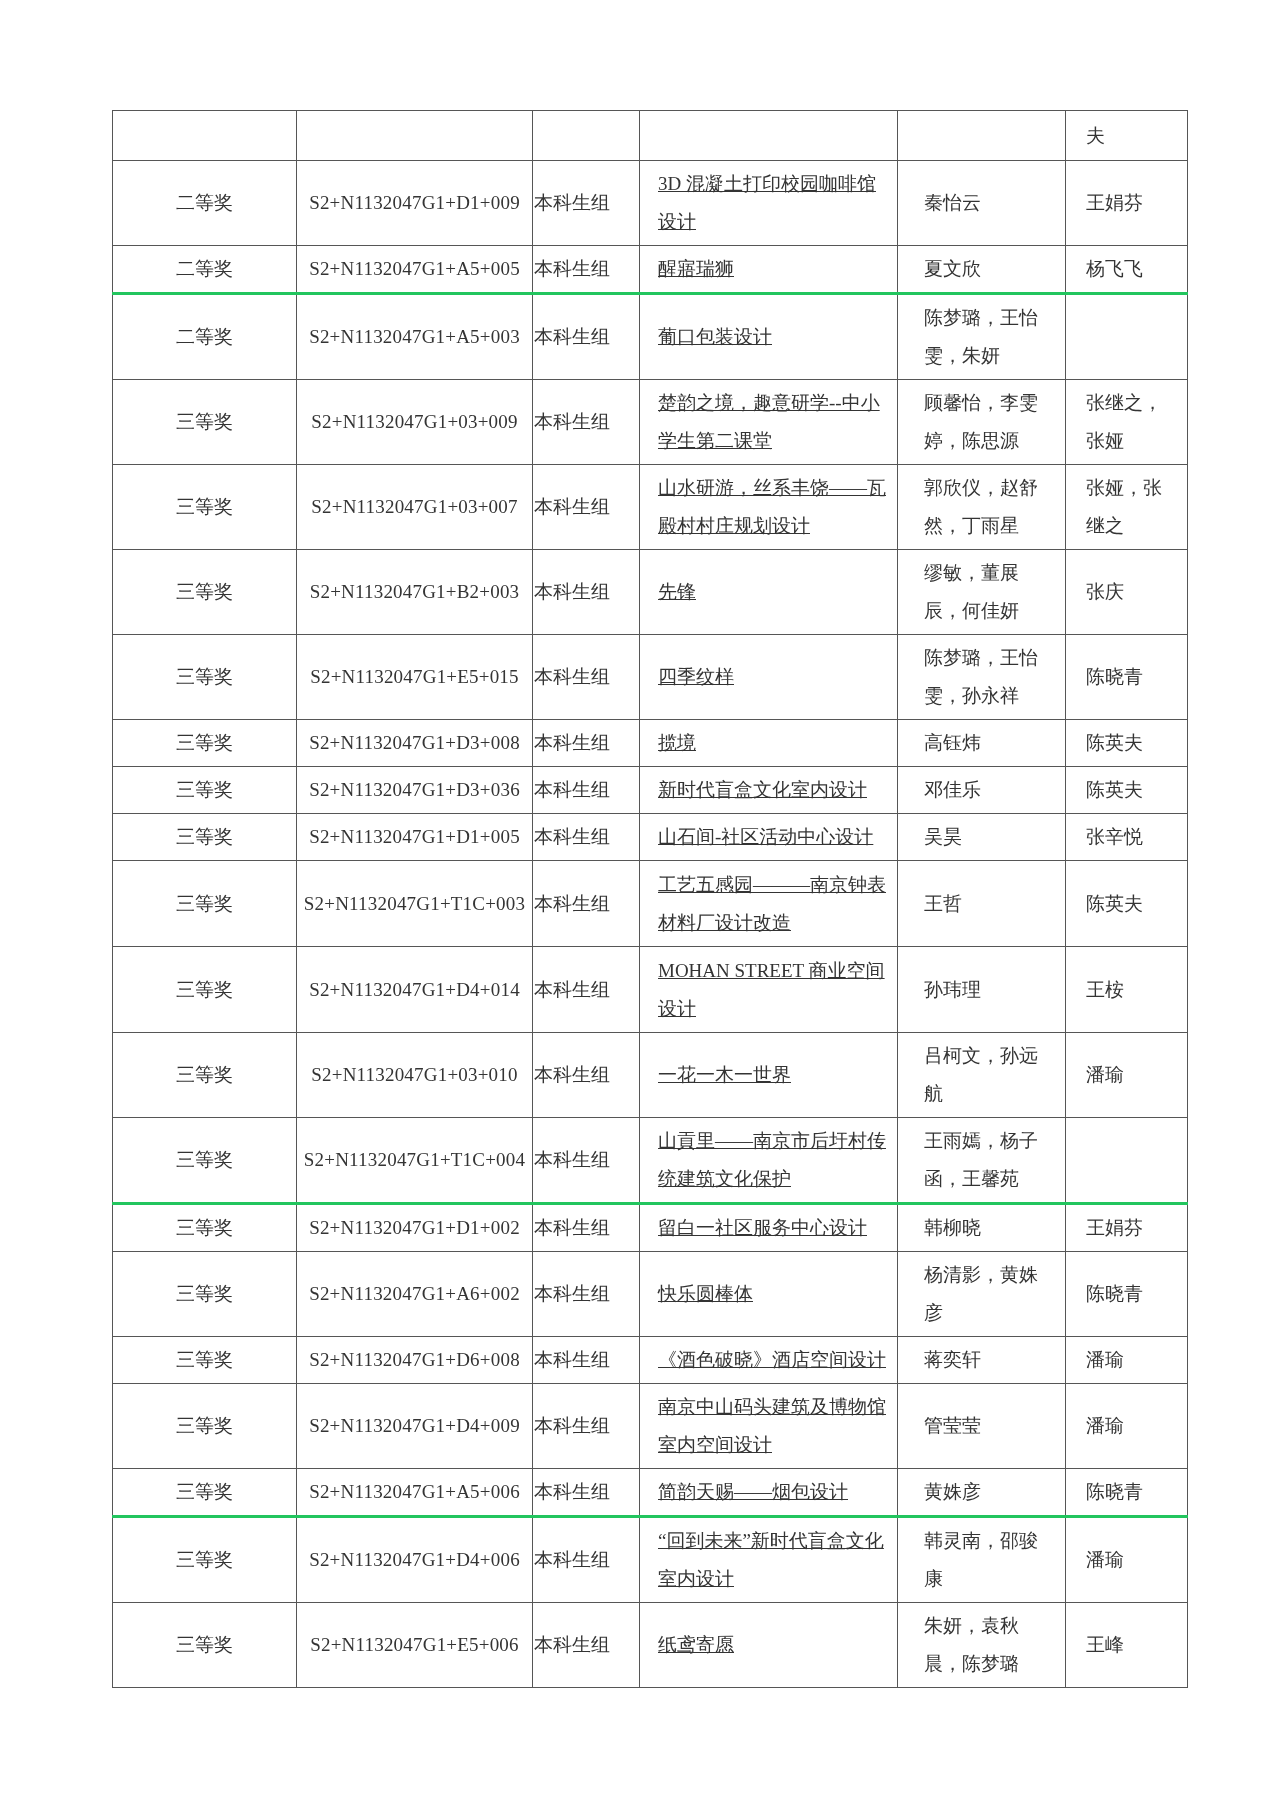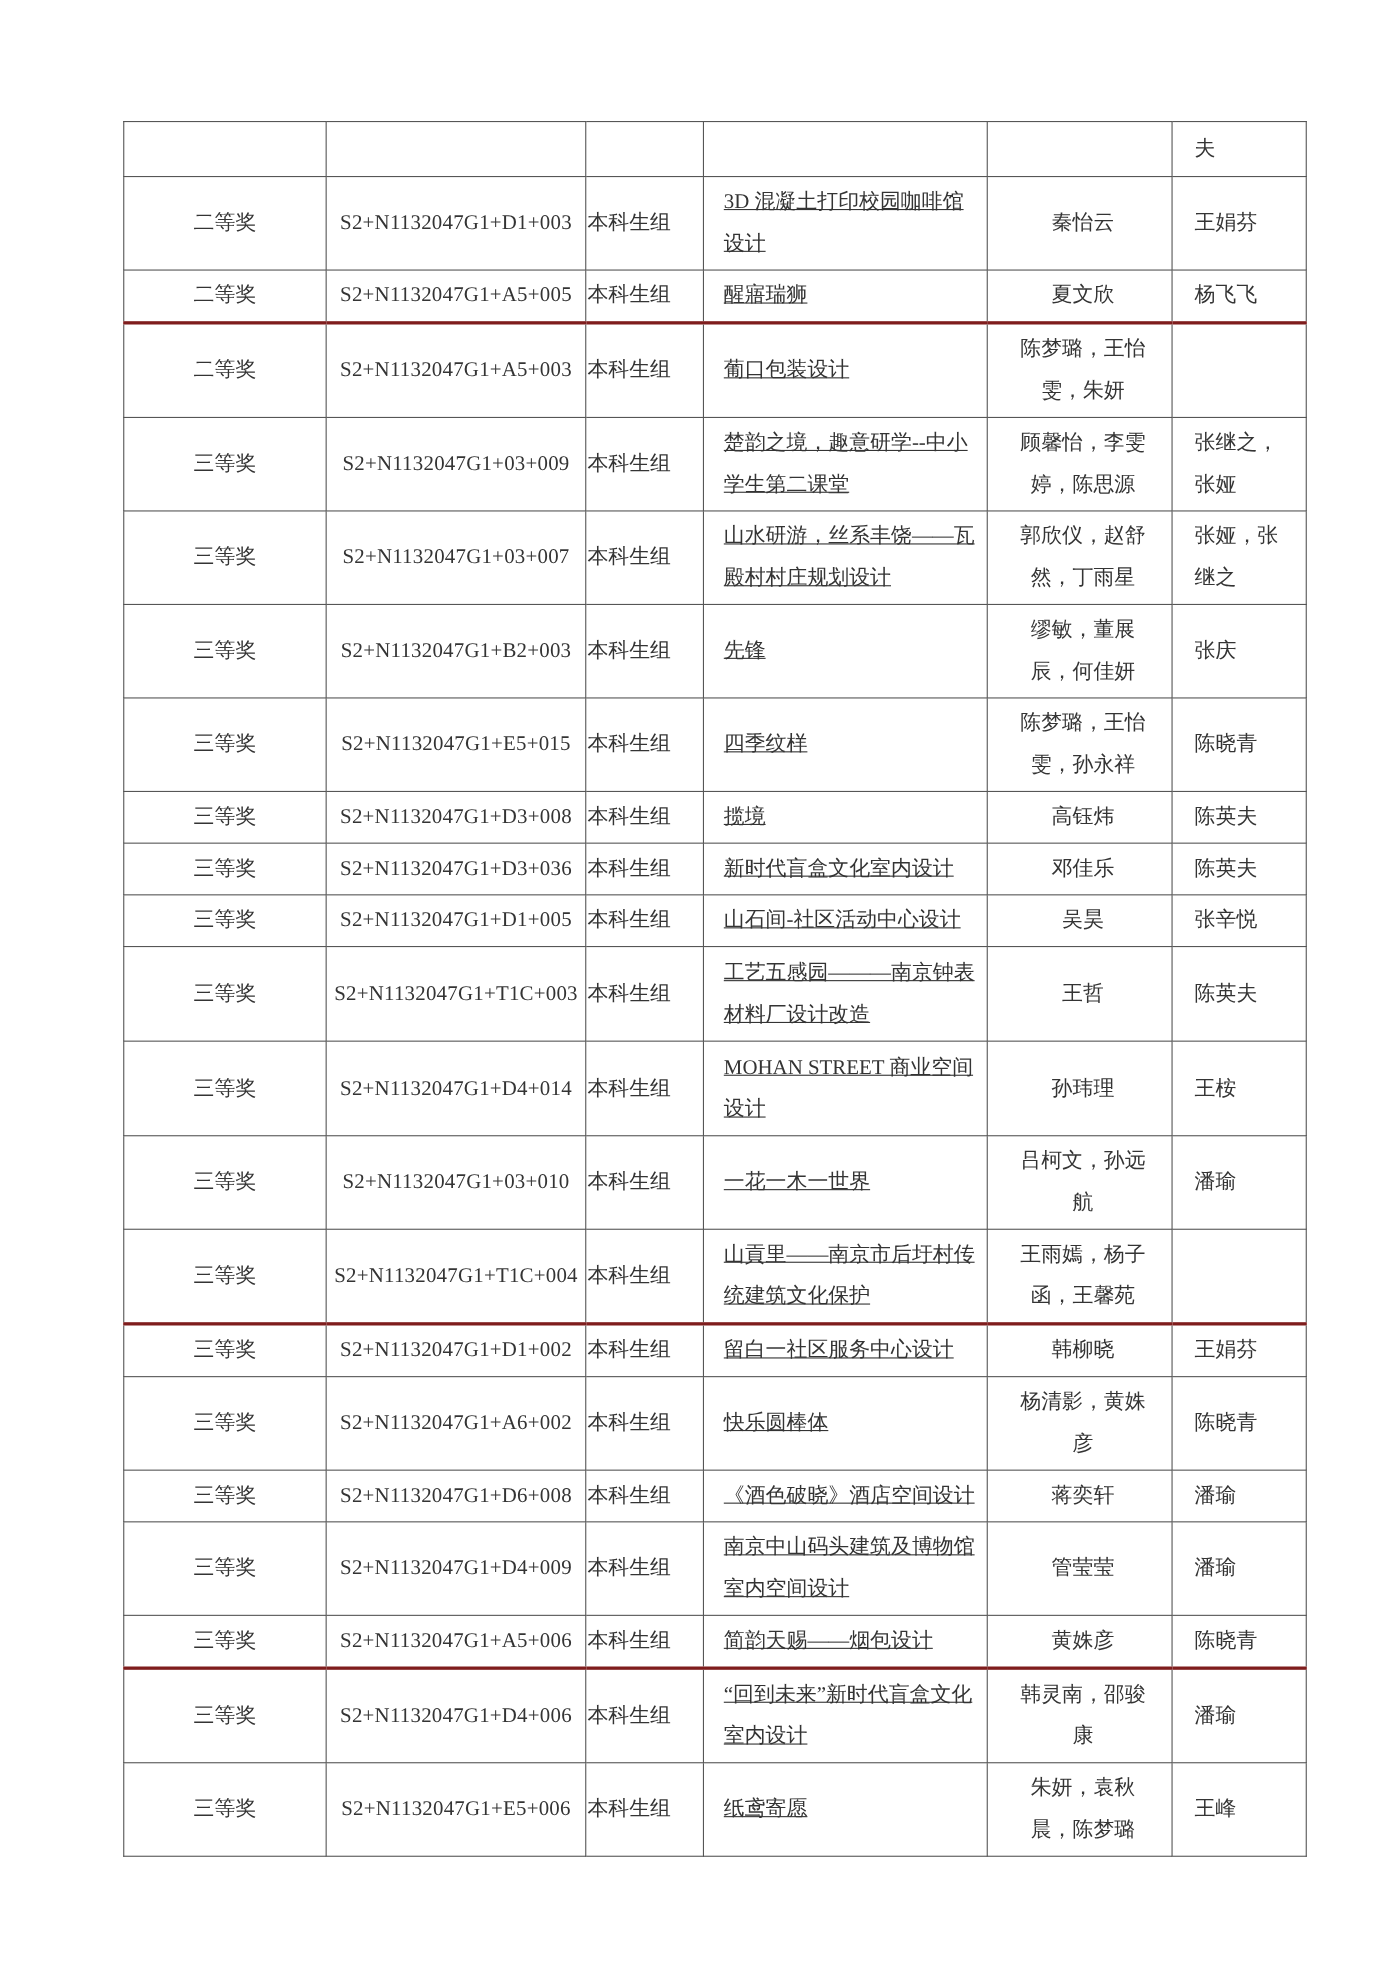--- a/index.html
+++ b/index.html
@@ -32,27 +32,27 @@
     border: 1px solid #565656;
     color: #343434;
     font-size: 19px;
     line-height: 38px;
     vertical-align: middle;
     overflow: hidden;
     word-break: break-all;
   }
   
   tr.sep td {
-    border-top: 3px solid #7f1d1d;
+    border-top: 3px solid #22c55e;
   }
   td.c-award  { text-align: center; }
   td.c-code   { text-align: center; font-size: 18.5px; letter-spacing: 0.2px; }
   td.c-group  { text-align: left; }
   td.c-title  { text-align: left; padding: 4px 10px 4px 18px; text-decoration: underline; }
-  td.c-members{ text-align: center; padding: 4px 20px 4px 26px; }
+  td.c-members{ text-align: left; padding: 4px 20px 4px 26px; }
   td.c-advisor{ text-align: left; padding: 4px 8px 4px 20px; }
 </style>
 </head>
 <body>
 
 <div class="page">
   <table class="awards">
     <colgroup>
       <col style="width:184px">
       <col style="width:236px">
@@ -65,21 +65,21 @@
         <tr style="height: 50px;">
     <td class="c-award"></td>
     <td class="c-code"></td>
     <td class="c-group"></td>
     <td class="c-title"></td>
     <td class="c-members"></td>
     <td class="c-advisor">夫</td>
   </tr>
         <tr style="height: 80px;">
     <td class="c-award">二等奖</td>
-    <td class="c-code">S2+N1132047G1+D1+003</td>
+    <td class="c-code">S2+N1132047G1+D1+009</td>
     <td class="c-group">本科生组</td>
     <td class="c-title">3D 混凝土打印校园咖啡馆设计</td>
     <td class="c-members">秦怡云</td>
     <td class="c-advisor">王娟芬</td>
   </tr>
         <tr style="height: 48px;">
     <td class="c-award">二等奖</td>
     <td class="c-code">S2+N1132047G1+A5+005</td>
     <td class="c-group">本科生组</td>
     <td class="c-title">醒寤瑞狮</td>

